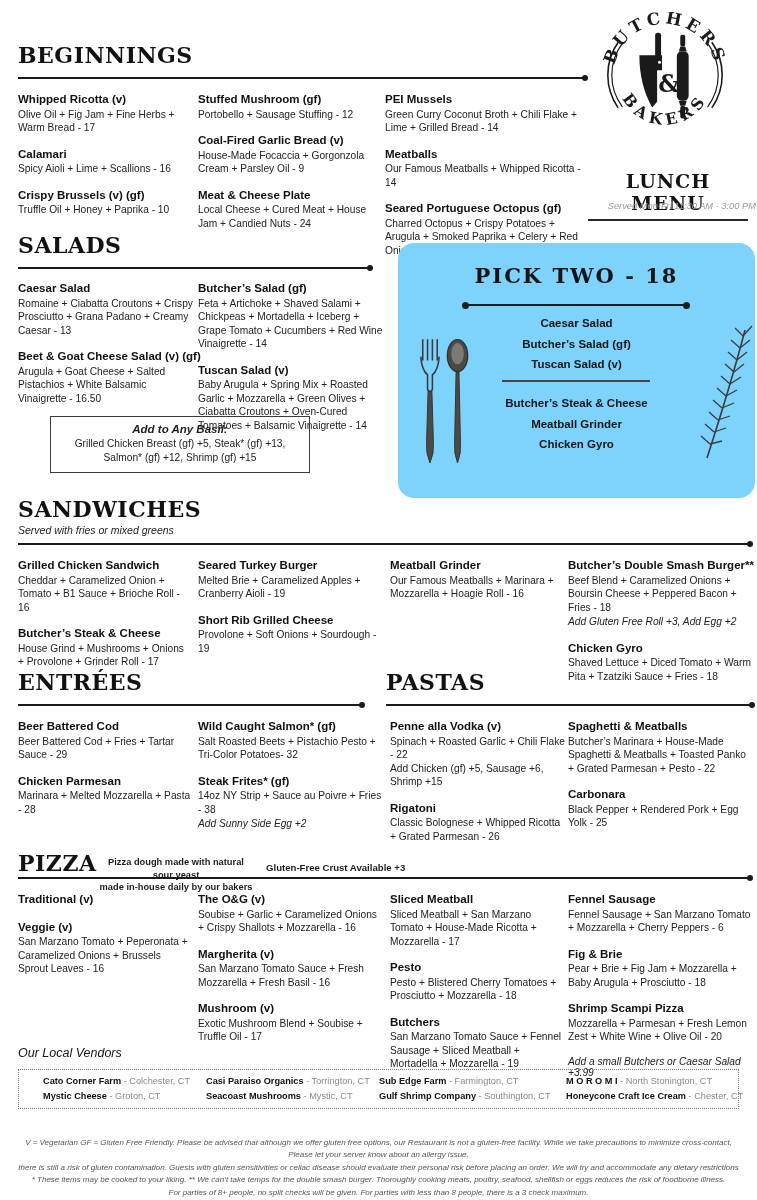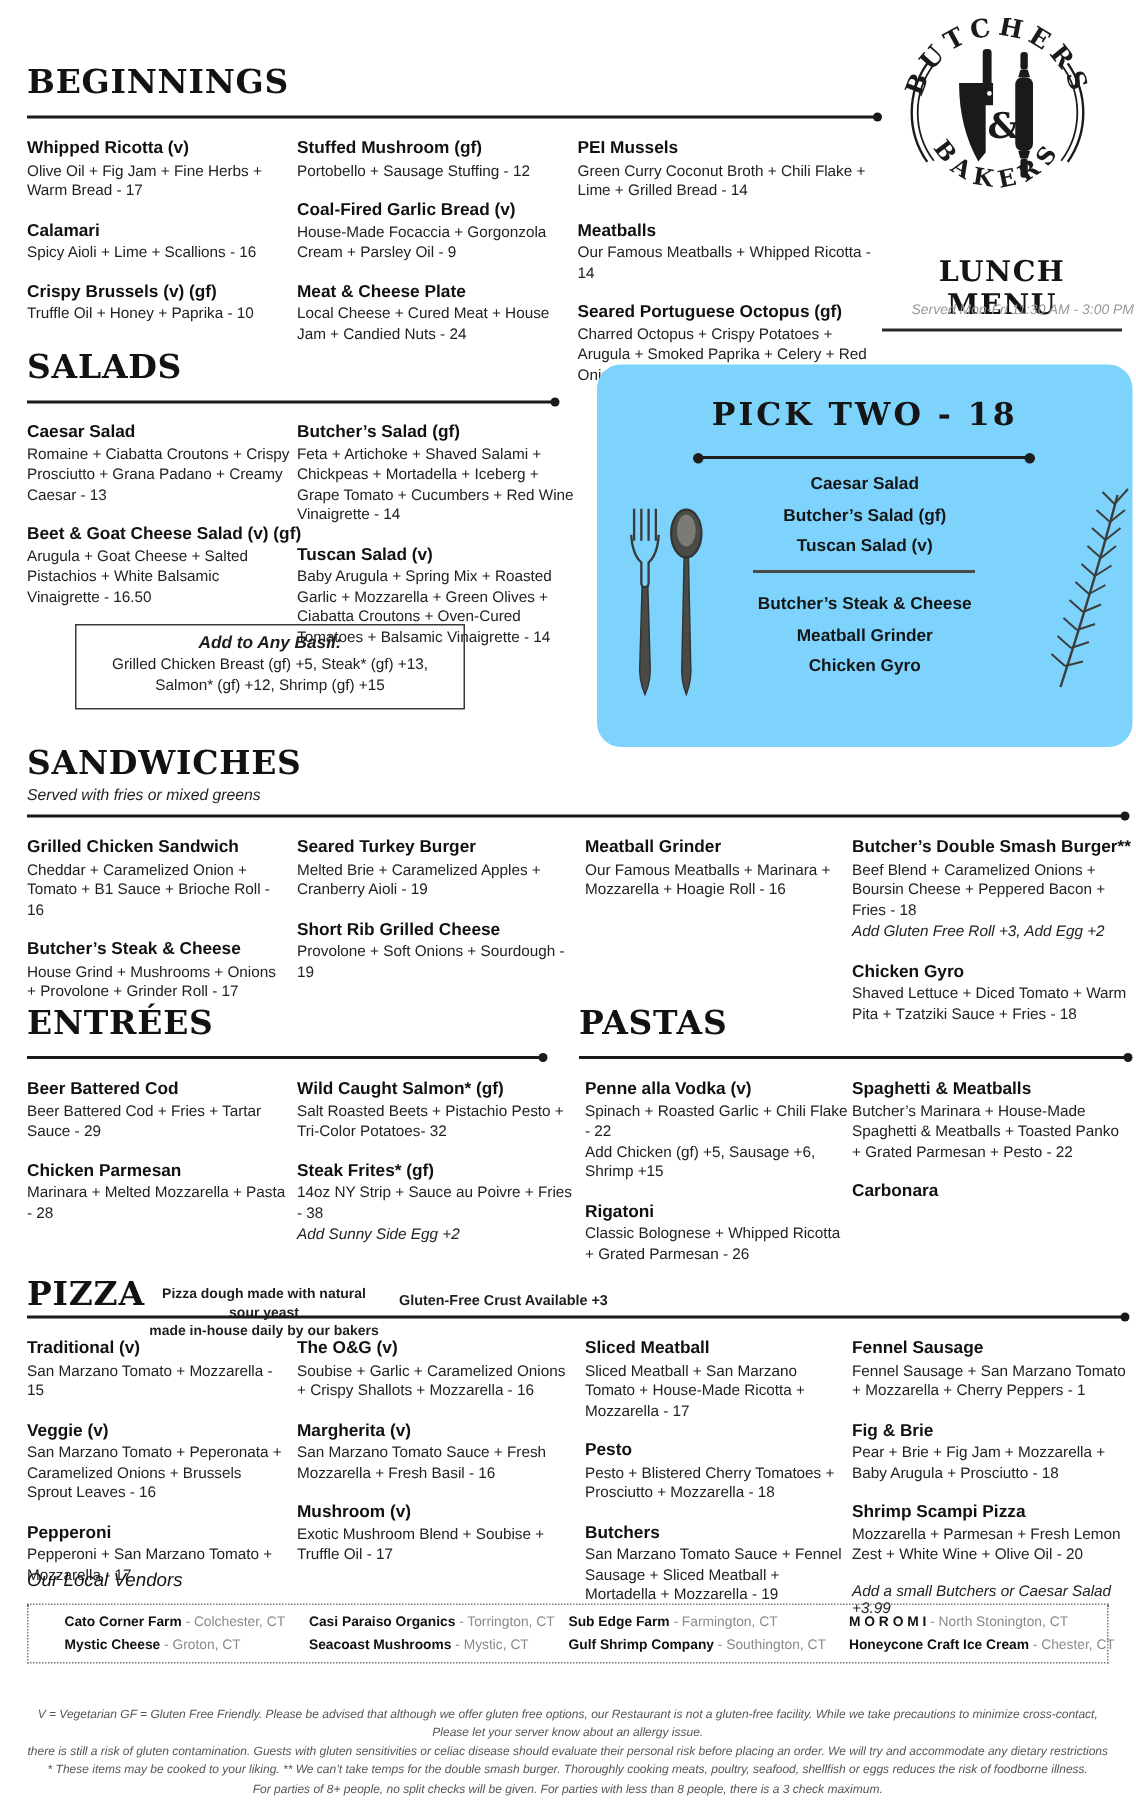--- a/index.html
+++ b/index.html
@@ -294,43 +294,39 @@
         <div class="mi-desc">Classic Bolognese + Whipped Ricotta + Grated Parmesan - 26</div>
       </div>
     </div>
   <div class="col" style="left:568px;top:719px;width:186px">
       <div class="mi">
         <div class="mi-name">Spaghetti &amp; Meatballs</div>
         <div class="mi-desc">Butcher’s Marinara + House-Made Spaghetti &amp; Meatballs + Toasted Panko + Grated Parmesan + Pesto - 22</div>
       </div>
       <div class="mi">
         <div class="mi-name">Carbonara</div>
+        <div class="mi-desc">Black Pepper + Rendered Pork + Egg Yolk - 25</div>
       </div>
     </div>
 
   <div class="sec-title" style="left:18px;top:852px">PIZZA</div>
   <div class="pizza-note">
     <div>Pizza dough made with natural sour yeast</div>
     <div>made in-house daily by our bakers</div>
   </div>
   <div class="gluten-note">Gluten-Free Crust Available +3</div>
   <div class="rule" style="left:18px;top:877px;width:732px"></div>
 
   <div class="col" style="left:18px;top:892px;width:172px">
       <div class="mi">
         <div class="mi-name">Traditional (v)</div>
-        <div class="mi-desc">San Marzano Tomato + Mozzarella - 15</div>
       </div>
       <div class="mi">
         <div class="mi-name">Veggie (v)</div>
         <div class="mi-desc">San Marzano Tomato + Peperonata + Caramelized Onions + Brussels Sprout Leaves - 16</div>
-      </div>
-      <div class="mi">
-        <div class="mi-name">Pepperoni</div>
-        <div class="mi-desc">Pepperoni + San Marzano Tomato + Mozzarella - 17</div>
       </div>
     </div>
   <div class="col" style="left:198px;top:892px;width:182px">
       <div class="mi">
         <div class="mi-name">The O&amp;G (v)</div>
         <div class="mi-desc">Soubise + Garlic + Caramelized Onions + Crispy Shallots + Mozzarella - 16</div>
       </div>
       <div class="mi">
         <div class="mi-name">Margherita (v)</div>
         <div class="mi-desc">San Marzano Tomato Sauce + Fresh Mozzarella + Fresh Basil - 16</div>
@@ -351,21 +347,21 @@
       </div>
       <div class="mi">
         <div class="mi-name">Butchers</div>
         <div class="mi-desc">San Marzano Tomato Sauce + Fennel Sausage + Sliced Meatball + Mortadella + Mozzarella - 19</div>
       </div>
     </div>
   <div class="col" style="left:568px;top:892px;width:186px">
     <div>
         <div class="mi">
           <div class="mi-name">Fennel Sausage</div>
-          <div class="mi-desc">Fennel Sausage + San Marzano Tomato + Mozzarella + Cherry Peppers - 1</div>
+          <div class="mi-desc">Fennel Sausage + San Marzano Tomato + Mozzarella + Cherry Peppers - 6</div>
         </div>
         <div class="mi">
           <div class="mi-name">Fig &amp; Brie</div>
           <div class="mi-desc">Pear + Brie + Fig Jam + Mozzarella + Baby Arugula + Prosciutto - 18</div>
         </div>
         <div class="mi">
           <div class="mi-name">Shrimp Scampi Pizza</div>
           <div class="mi-desc">Mozzarella + Parmesan + Fresh Lemon Zest + White Wine + Olive Oil - 20</div>
         </div>
       </div>

